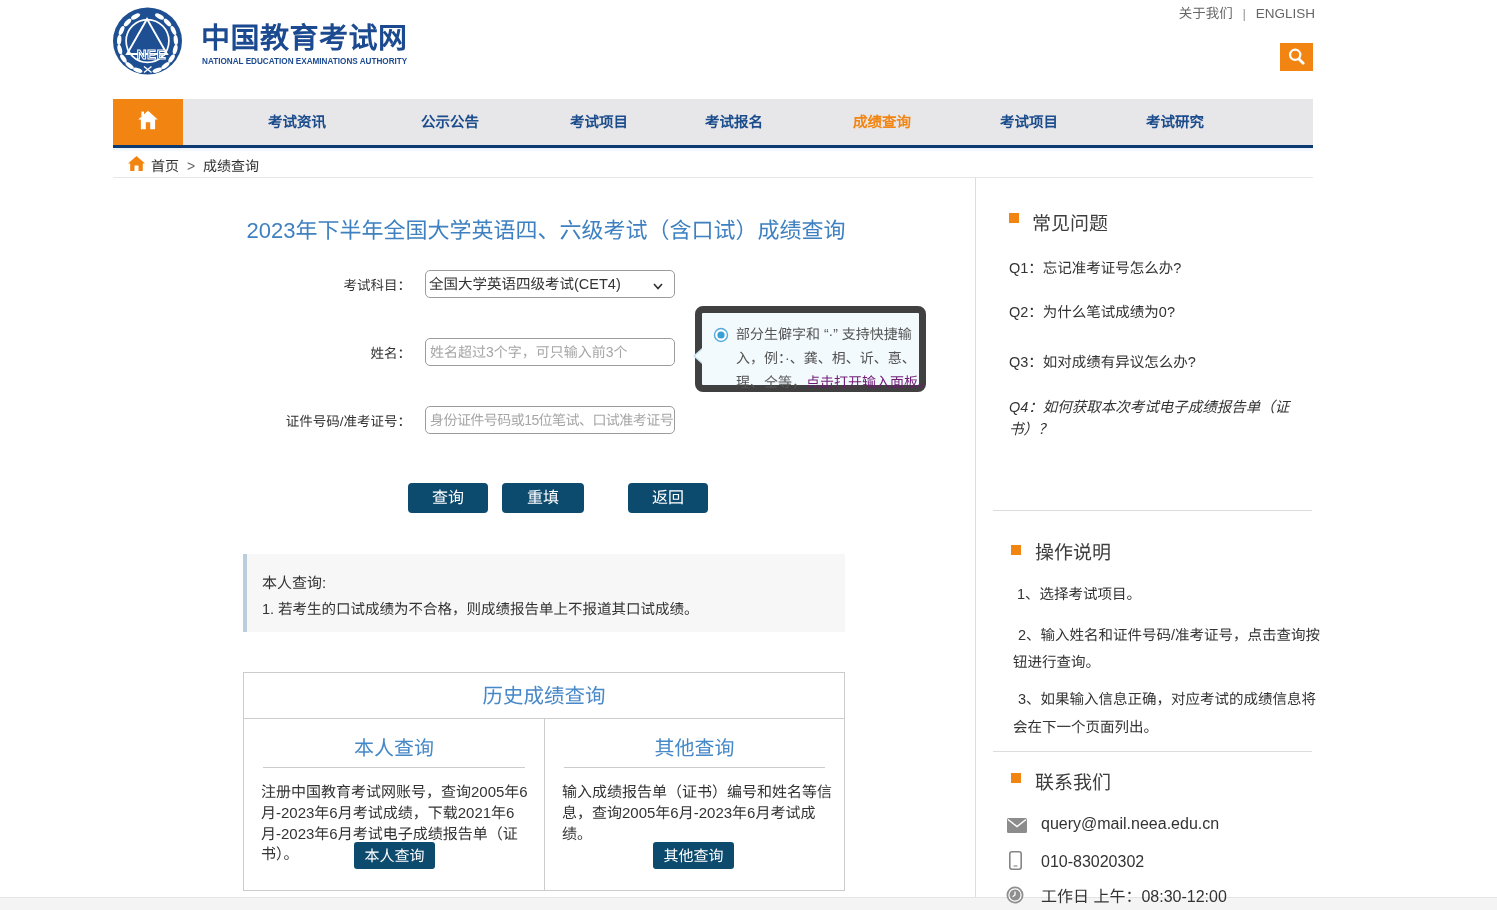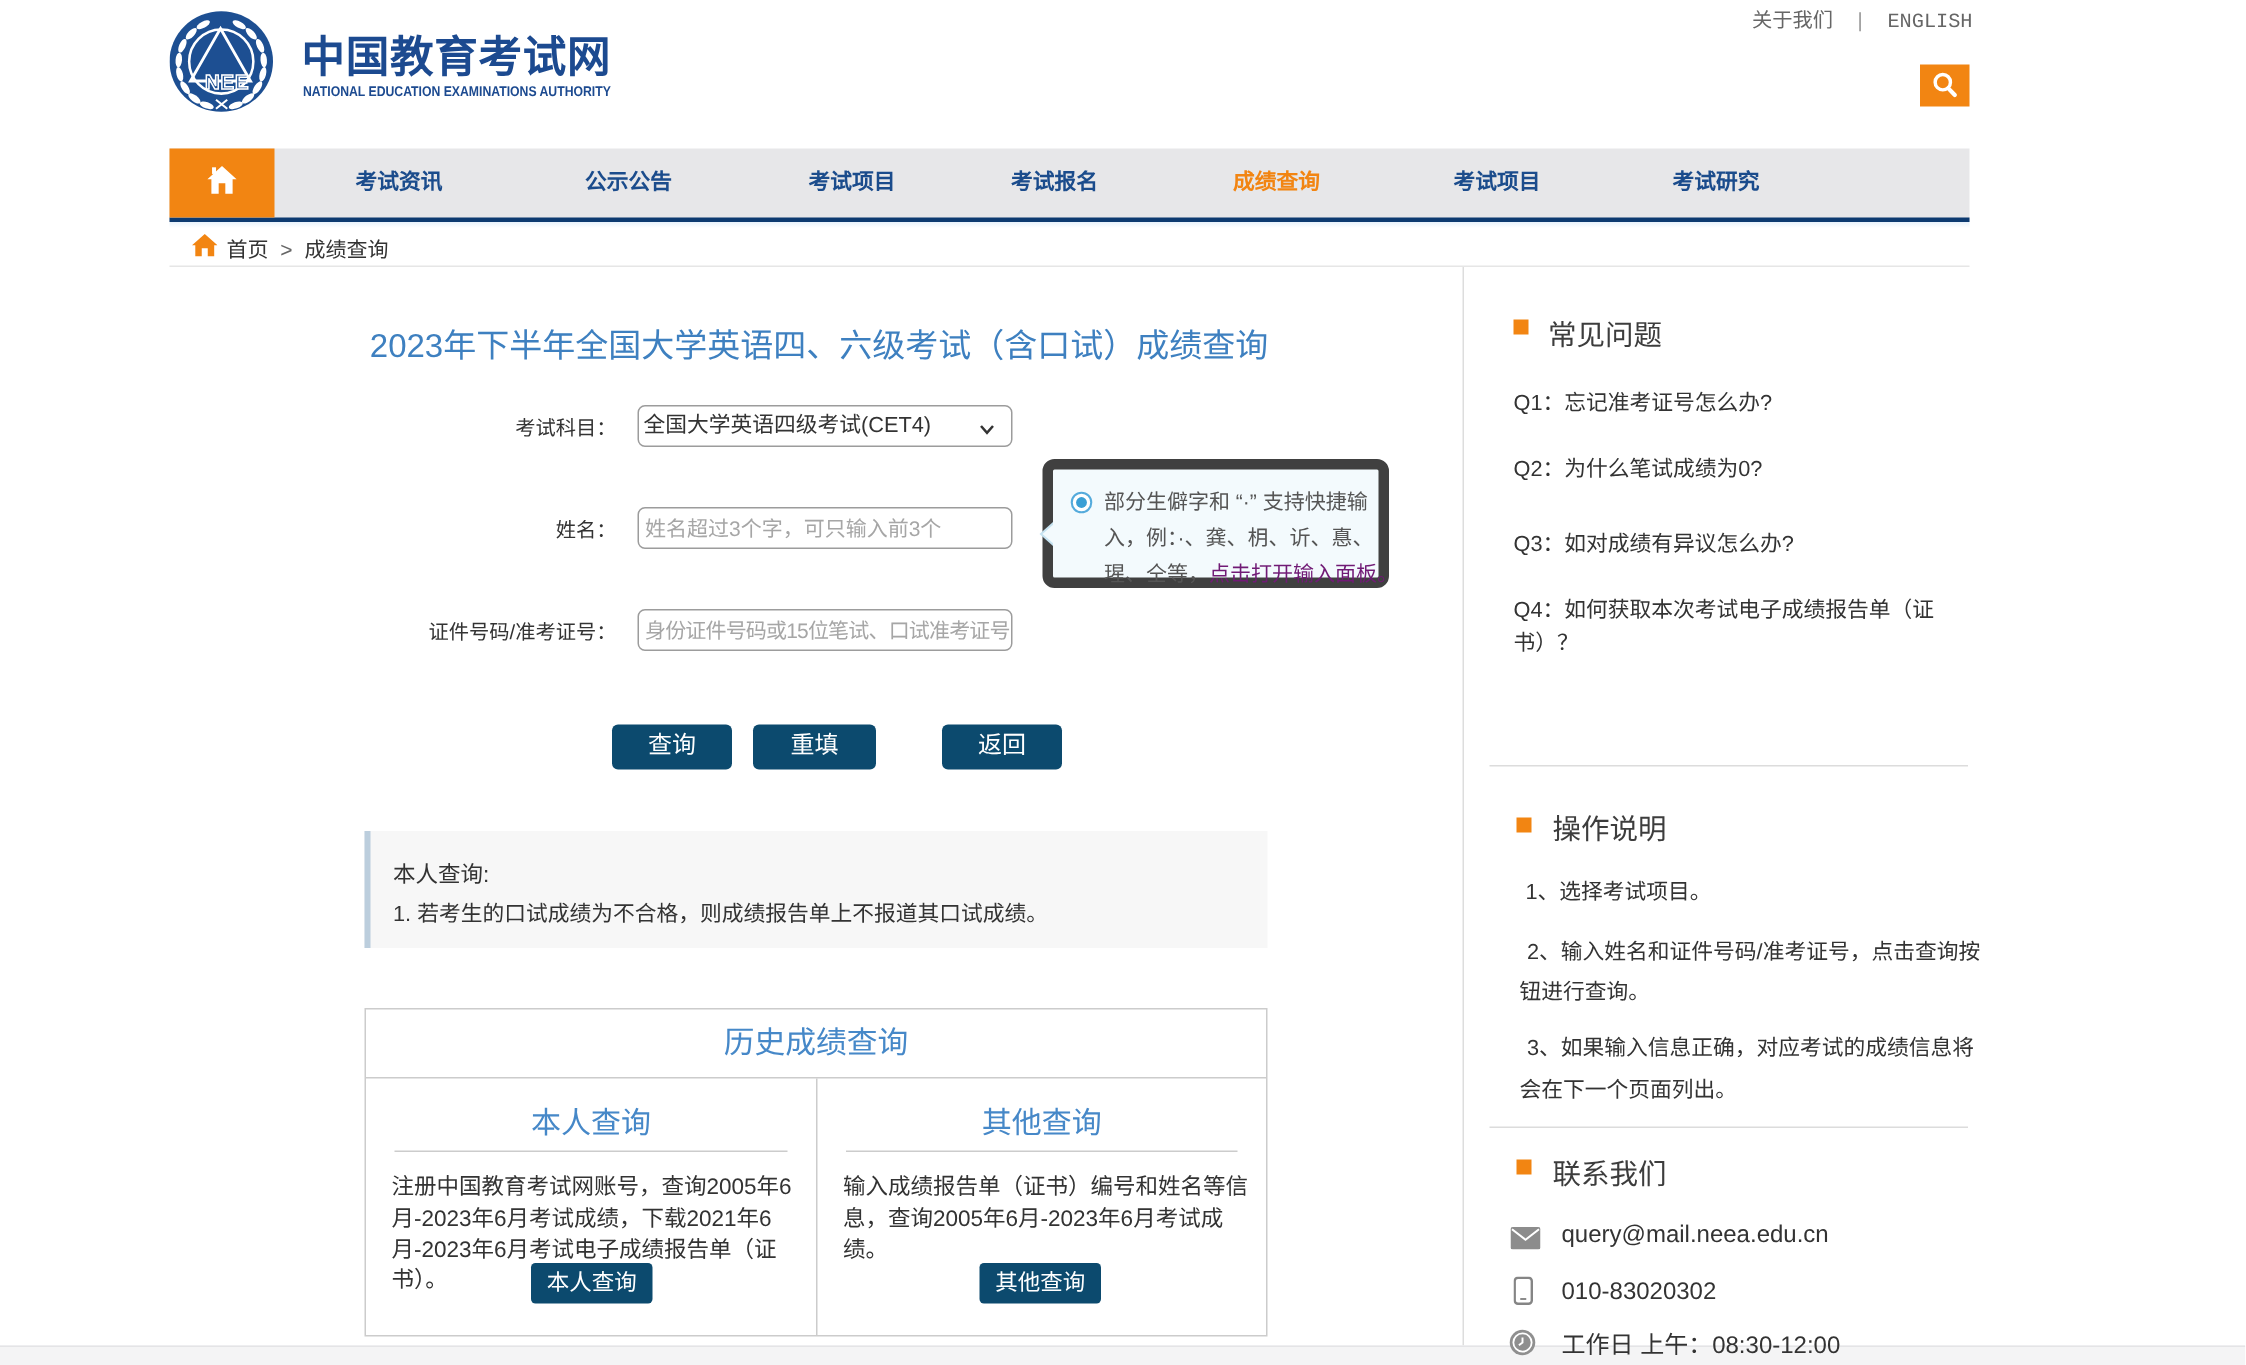--- a/index.html
+++ b/index.html
@@ -3,35 +3,35 @@
 <meta charset="utf-8">
 <title>成绩查询</title>
 <style>
 * { margin:0; padding:0; box-sizing:border-box; }
 html,body { background:#fff; }
 body { font-family:"Liberation Sans", sans-serif; }
 #page { position:relative; width:1497px; height:910px; background:#fff; overflow:hidden; }
 .abs { position:absolute; }
 
 
-.toplinks { top:2px; left:1052px; width:263px; font-size:13.5px; color:#666; text-align:right;font-family:Liberation Mono, monospace; }
+.toplinks { top:2px; left:1052px; width:263px; font-size:13.5px; color:#666; text-align:right; }
 .toplinks span.sep { color:#999; padding:0 6px; }
 
 
 .brand-cn { left:201px; top:14px; font-size:29px; font-weight:bold; color:#1c4a90; letter-spacing:0.5px; }
 .brand-en { left:202px; top:55px; font-size:9.4px; font-weight:bold; color:#1c4a90; transform:scaleX(0.87); transform-origin:0 0; white-space:nowrap; }
 
 
 .search-input { left:1041px; top:43px; width:239px; height:28px; border:1px solid #ccc; background:#fff; font-size:14px; color:#9a9a9a; line-height:26px; padding-left:8px; }
 .search-btn { left:1280px; top:43px; width:33px; height:28px; background:#f28512; }
 
 
 .nav { left:113px; top:99px; width:1200px; height:49px; background:#e7e7e9; border-bottom:3px solid #0d3a70; }
 .nav-home { position:absolute; left:0; top:0; width:70px; height:46px; background:#f28512; text-align:center; }
-.nav .ni { position:absolute; top:0; width:120px; height:46px; line-height:46px; font-size:14.5px; font-weight:bold; color:#1b4c8c; }
+.nav .ni { position:absolute; top:0; width:120px; height:46px; line-height:46px; text-align:center; font-size:14.5px; font-weight:bold; color:#1b4c8c; }
 .nav .ni.active { color:#f28512; }
 
 
 .crumb { left:113px; top:148px; width:1200px; height:30px; border-bottom:1px solid #e6e6e6; font-size:14px; color:#333; }
 .crumb .txt { position:absolute; left:38px; top:7px; }
 .crumb .gt { color:#666; padding:0 4px; }
 
 
 .vdivider { left:975px; top:178px; width:1px; height:719px; background:#ddd; }
 .footbar { left:0; top:897px; width:1497px; height:13px; background:#f4f4f5; border-top:1px solid #e4e4e6; }
@@ -196,21 +196,21 @@
     </div>
   </div>
   <div class="abs btn hbtn" style="left:354px; top:842px;">本人查询</div>
   <div class="abs btn hbtn" style="left:653px; top:842px;">其他查询</div>
 
   <div class="abs sq" style="left:1009px; top:213px;"></div>
   <div class="abs shead" style="left:1032px; top:208px;">常见问题</div>
   <div class="abs sitem" style="left:1009px; top:256px;">Q1：忘记准考证号怎么办?</div>
   <div class="abs sitem" style="left:1009px; top:300px;">Q2：为什么笔试成绩为0?</div>
   <div class="abs sitem" style="left:1009px; top:350px;">Q3：如对成绩有异议怎么办?</div>
-  <div class="abs sitem" style="left:1009px; top:397px; line-height:21.5px;">Q4：如何获取本次考试电子成绩报告单（证<br>书）？</div>
+  <div class="abs sitem" style="left:1009px; top:397px; line-height:21.5px;font-style:italic;">Q4：如何获取本次考试电子成绩报告单（证<br>书）？</div>
   <div class="abs sline" style="top:510px;"></div>
 
   <div class="abs sq" style="left:1011px; top:545px;"></div>
   <div class="abs shead" style="left:1035px; top:537px;">操作说明</div>
   <div class="abs sitem" style="left:1017px; top:582px;">1、选择考试项目。</div>
   <div class="abs sitem" style="left:1013px; top:622px; line-height:27px;"><span style="padding-left:5px;">2、输入姓名和证件号码/准考证号，点击查询按</span><br>钮进行查询。</div>
   <div class="abs sitem" style="left:1013px; top:685px; line-height:28px;"><span style="padding-left:5px;">3、如果输入信息正确，对应考试的成绩信息将</span><br>会在下一个页面列出。</div>
   <div class="abs sline" style="top:751px;"></div>
 
   <div class="abs sq" style="left:1011px; top:773px;"></div>

